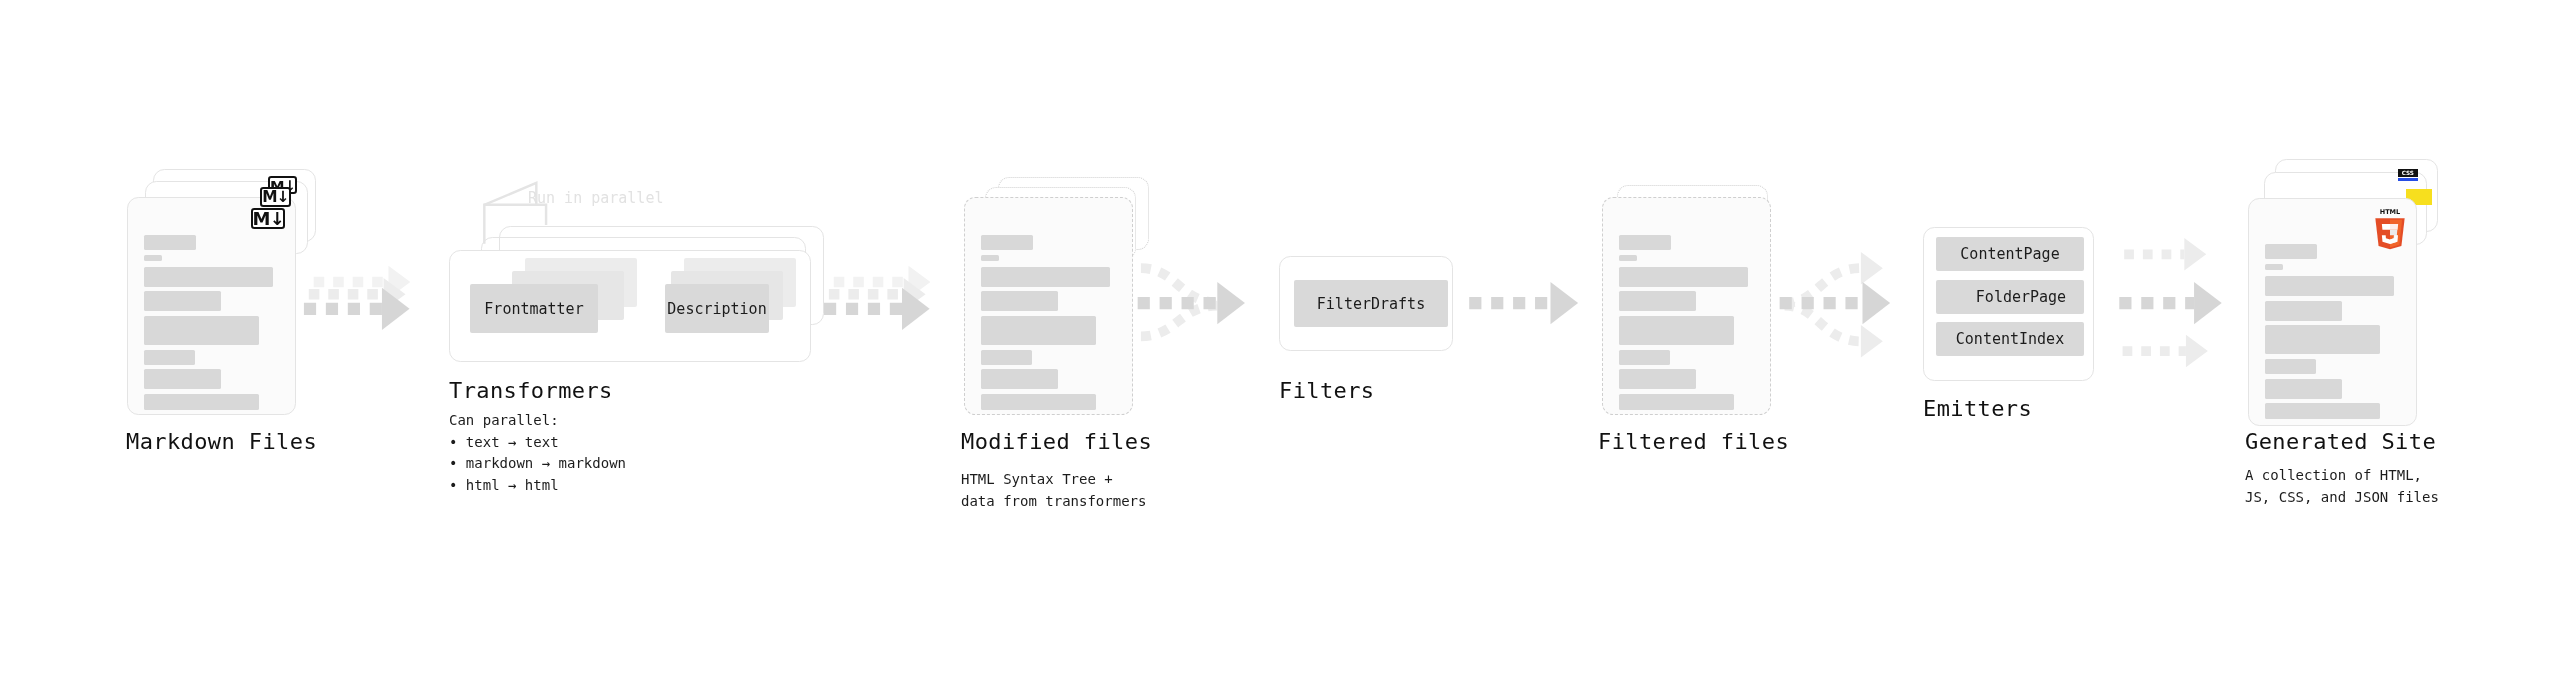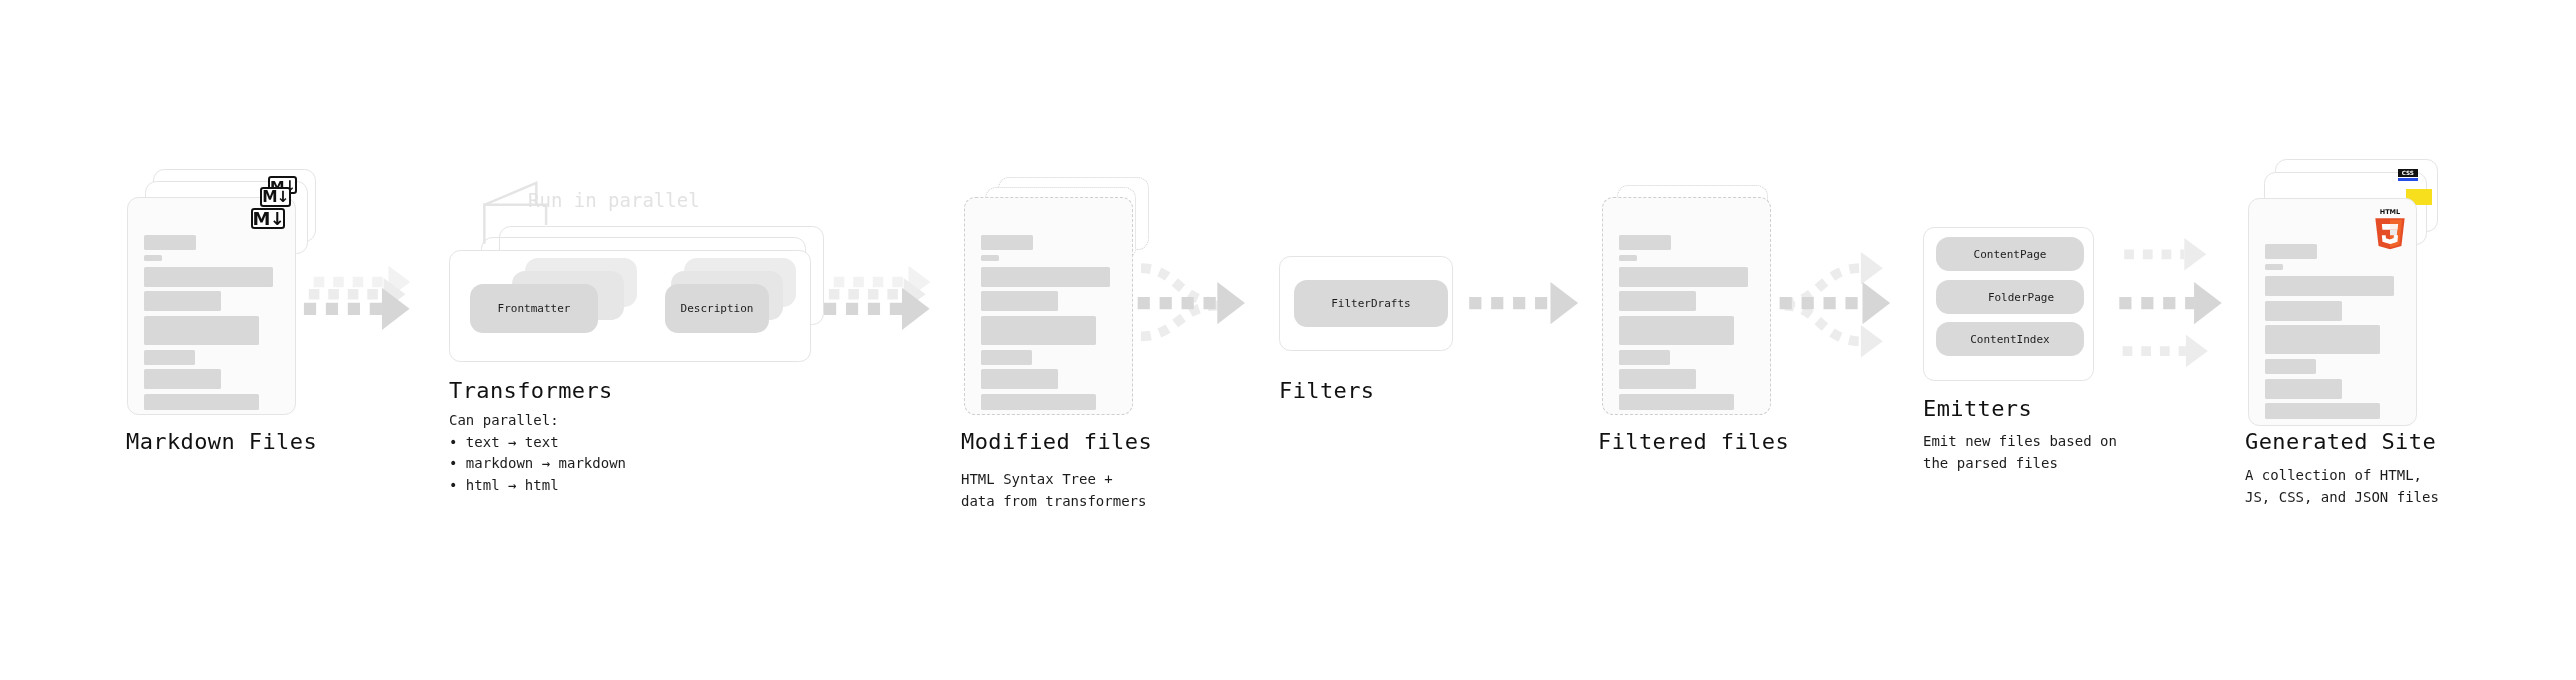--- a/index.html
+++ b/index.html
@@ -61,26 +61,26 @@
   .pbox {
     position: absolute;
     border: 1.6px solid #e4e4e4;
     border-radius: 11.4px;
     background: #ffffff;
   }
   .pbox.ghost { background: transparent; }
   .chip {
     position: absolute;
     background: #d9d9d9;
-    border-radius: 13px;
+    border-radius: 2px;
     display: flex;
     align-items: center;
     justify-content: center;
     color: #1c1c1c;
-    font-size: 11px;
+    font-size: 15px;
     white-space: nowrap;
   }
   .chip.fade1 { background: #e6e6e6; color: transparent; }
   .chip.fade2 { background: #ececec; color: transparent; }
 
   
   .title {
     position: absolute;
     font-size: 22px;
     color: #111111;
@@ -89,21 +89,21 @@
   }
   .sub {
     position: absolute;
     font-size: 14px;
     line-height: 1.55;
     color: #1c1c1c;
     white-space: pre-line;
   }
   .runlabel {
     position: absolute;
-    font-size: 19px;
+    font-size: 15px;
     color: #e2e2e2;
     white-space: nowrap;
   }
   svg.layer { position: absolute; left: 0; top: 0; overflow: visible; }
 </style>
 </head>
 <body>
 
 <div class="stage">
 
@@ -299,22 +299,20 @@
   </div>
   <div class="title" style="left:1598px; top:429px;">Filtered files</div>
 
   <div>
     <div class="pbox" style="left:1923px; top:227px; width:171px; height:154px;"></div>
     <div class="chip" style="left:1936px; top:237px; width:148px; height:34px;">ContentPage</div>
     <div class="chip" style="left:1936px; top:280px; width:148px; height:34px;padding-left:22px;">FolderPage</div>
     <div class="chip" style="left:1936px; top:322px; width:148px; height:34px;">ContentIndex</div>
   </div>
   <div class="title" style="left:1923px; top:396px;">Emitters</div>
-  <div class="sub" style="left:1923px; top:431px;">Emit new files based on
-the parsed files</div>
 
   <div class="doc-stack">
     <div class="doc-card ghost" style="left:2275px; top:159px; width:163px; height:73px;"></div>
     <div class="doc-card ghost" style="left:2264px; top:172px; width:163px; height:73px;"></div>
 
     <div class="css-badge" style="left:2398px; top:169px; width:19.5px; height:13px;">
       <div style="position:absolute;left:0;top:0;width:19.5px;height:8.1px;background:#111;
                   color:#fff;font-size:5.7px;line-height:8.1px;text-align:center;
                   font-family:'DejaVu Sans','Liberation Sans',sans-serif;font-weight:bold;">CSS</div>
       <div style="position:absolute;left:0;top:9px;width:19.5px;height:3.3px;background:#264de4;"></div>

